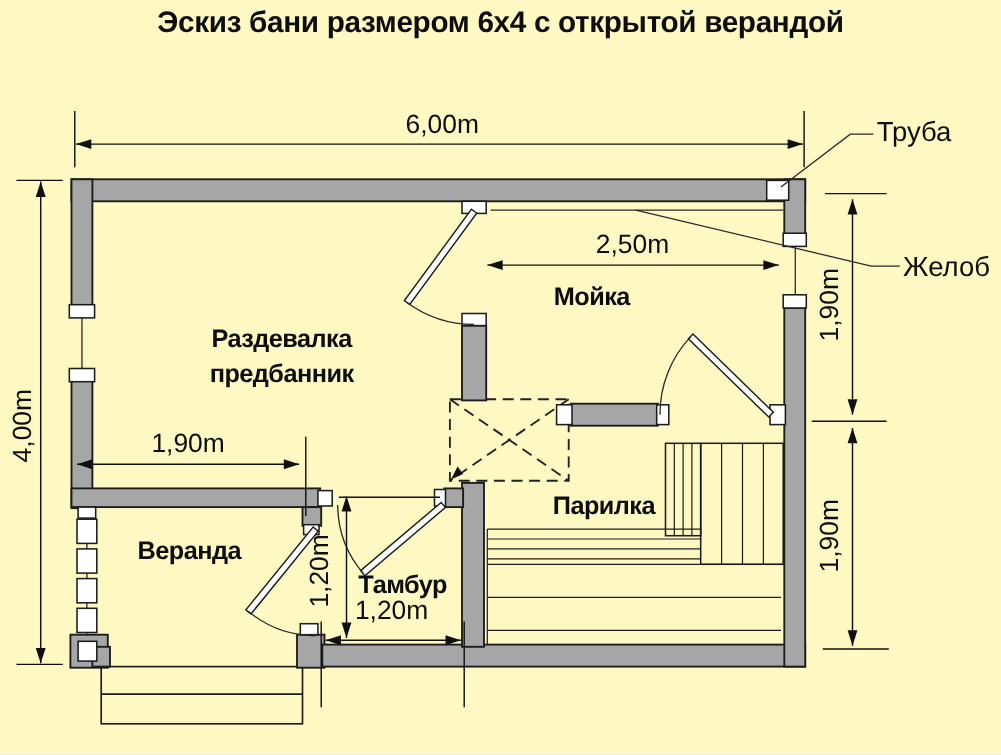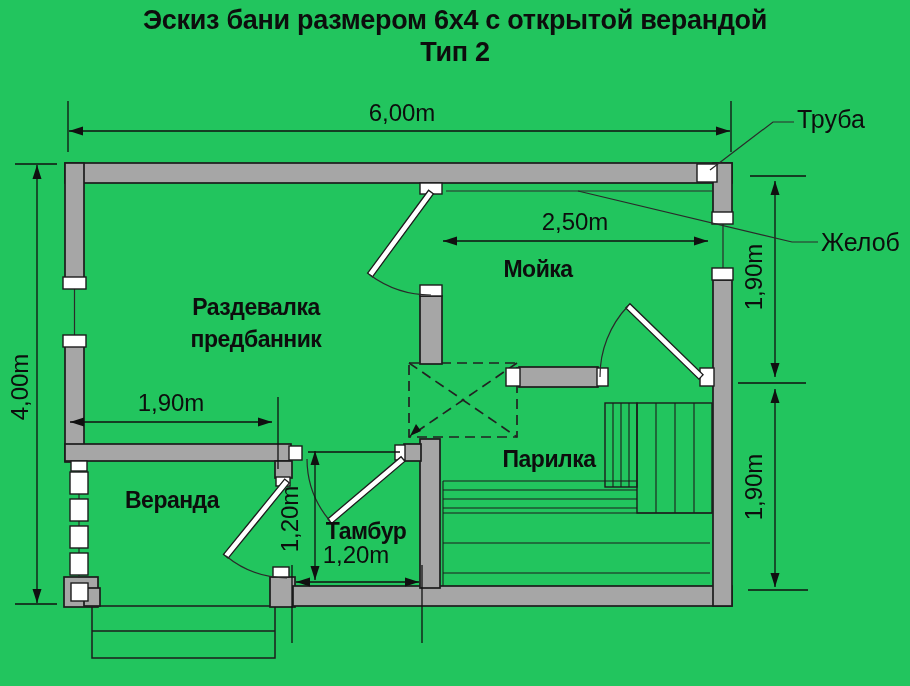--- a/index.html
+++ b/index.html
@@ -1,16 +1,16 @@
 <!DOCTYPE html>
 <html><head>
 <meta charset="utf-8">
 <style>
   html,body{margin:0;padding:0;background:#e9e9e9;}
-  .page{position:relative;width:910px;height:686px;background:#22c55e;overflow:hidden;
+  .page{position:relative;width:910px;height:686px;background:#fef9c3;overflow:hidden;
         font-family:"Liberation Sans",sans-serif;}
   .title,.subtitle{position:absolute;left:0;width:100%;text-align:center;
         font-weight:bold;color:#0d0d0d;letter-spacing:-0.3px;}
   .title{top:5px;font-size:27px;}
   .subtitle{top:37px;font-size:27px;}
   svg{position:absolute;left:0;top:0;}
   .wall{stroke:#1c1c1c;stroke-width:1.7;}
   .white{fill:#ffffff;stroke:#1c1c1c;stroke-width:1.4;}
   .ln{stroke:#1c1c1c;stroke-width:1.5;fill:none;}
   .thin{stroke:#2a2a2a;stroke-width:1.2;fill:none;}
@@ -23,21 +23,20 @@
   .lbl{font-size:23px;font-weight:bold;fill:#0d0d0d;letter-spacing:-0.5px;}
   .dtx{font-size:24px;fill:#0d0d0d;}
   .atx{font-size:25px;fill:#0d0d0d;}
   text{font-family:"Liberation Sans",sans-serif;}
 </style>
 </head>
 <body>
 
 <div class="page">
   <div class="title">Эскиз бани размером 6х4 с открытой верандой</div>
-  <div class="subtitle">Тип 2</div>
 
   <svg width="910" height="686" viewBox="0 0 910 686">
 
     <g>
       <rect class="ln" x="92" y="606" width="183" height="52"></rect>
       <line class="ln" x1="92" y1="631" x2="275" y2="631"></line>
     </g>
 
     <g>
       <rect class="bench" x="605" y="403" width="32" height="84"></rect>

